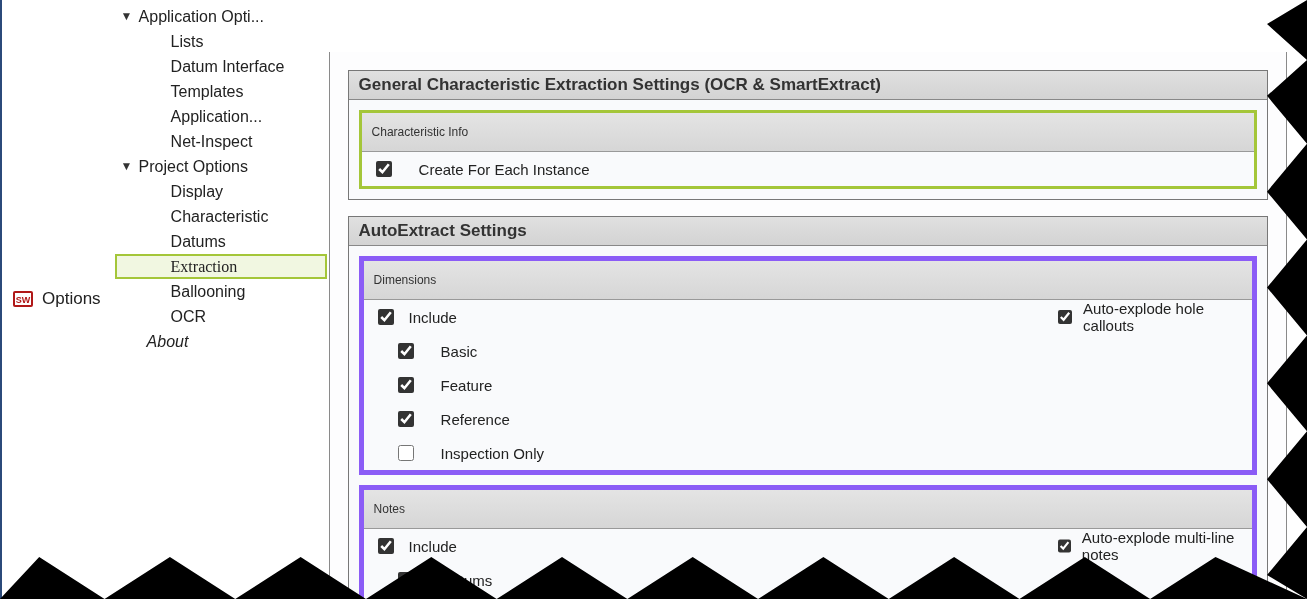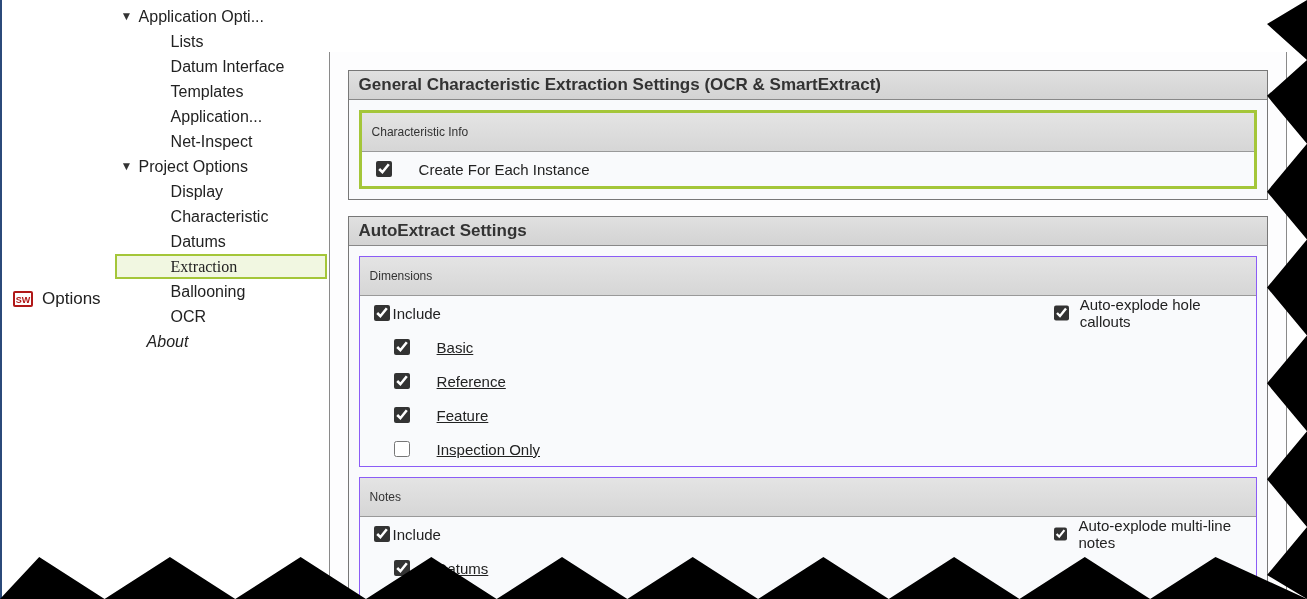--- a/index.html
+++ b/index.html
@@ -98,46 +98,46 @@
   }
   .panel-title {
     background: linear-gradient(#e0e0e0,#d3d3d3);
     border-bottom: 1px solid #888;
     font-weight: 600;
     font-size: 17px;
     padding: 4px 10px;
     color: #333;
   }
   .sub-panel {
-    border: 1px solid #8b5cf6;
+    border: 5px solid #8b5cf6;
     margin: 10px;
     background: #f9fafc;
   }
   .sub-panel.highlight {
     border: 3px solid #a4c639;
   }
   .sub-panel-title {
     background: linear-gradient(#e4e4e4,#d6d6d6);
     border-bottom: 1px solid #999;
     font-size: 12px;
     padding: 12px 10px;
     color: #333;
   }
   .cb-row {
     display: flex;
     align-items: center;
     gap: 24px;
     padding: 6px 10px;
   }
-  .cb-indent { padding-left: 30px; text-decoration: underline; }
+  .cb-indent { padding-left: 30px; }
   .cb-row-split {
     display:flex;
     align-items:center;
   }
-  .cb-left { flex:0 0 680px; display:flex; align-items:center; gap:0; padding:6px 10px;}
+  .cb-left { flex:0 0 680px; display:flex; align-items:center; gap:12px; padding:6px 10px;}
   .cb-right { display:flex; align-items:center; gap:8px; padding:0 10px;}
   input[type=checkbox] {
     width:16px;height:16px;
     accent-color:#333;
   }
 
   
   .torn {
     position:absolute;
     pointer-events:none;
@@ -223,25 +223,25 @@
                 <input type="checkbox" checked="" style="">
                 <span>Auto-explode hole callouts</span>
               </div>
             </div>
             <div class="cb-row cb-indent">
               <input type="checkbox" checked="" style="">
               <span>Basic</span>
             </div>
             <div class="cb-row cb-indent">
               <input type="checkbox" checked="" style="">
+              <span>Feature</span>
+            </div>
+            <div class="cb-row cb-indent">
+              <input type="checkbox" checked="" style="">
               <span>Reference</span>
-            </div>
-            <div class="cb-row cb-indent">
-              <input type="checkbox" checked="" style="">
-              <span>Feature</span>
             </div>
             <div class="cb-row cb-indent">
               <input type="checkbox" style="">
               <span>Inspection Only</span>
             </div>
           </div>
 
           <div class="sub-panel">
             <div class="sub-panel-title">Notes</div>
             <div class="cb-row-split">

